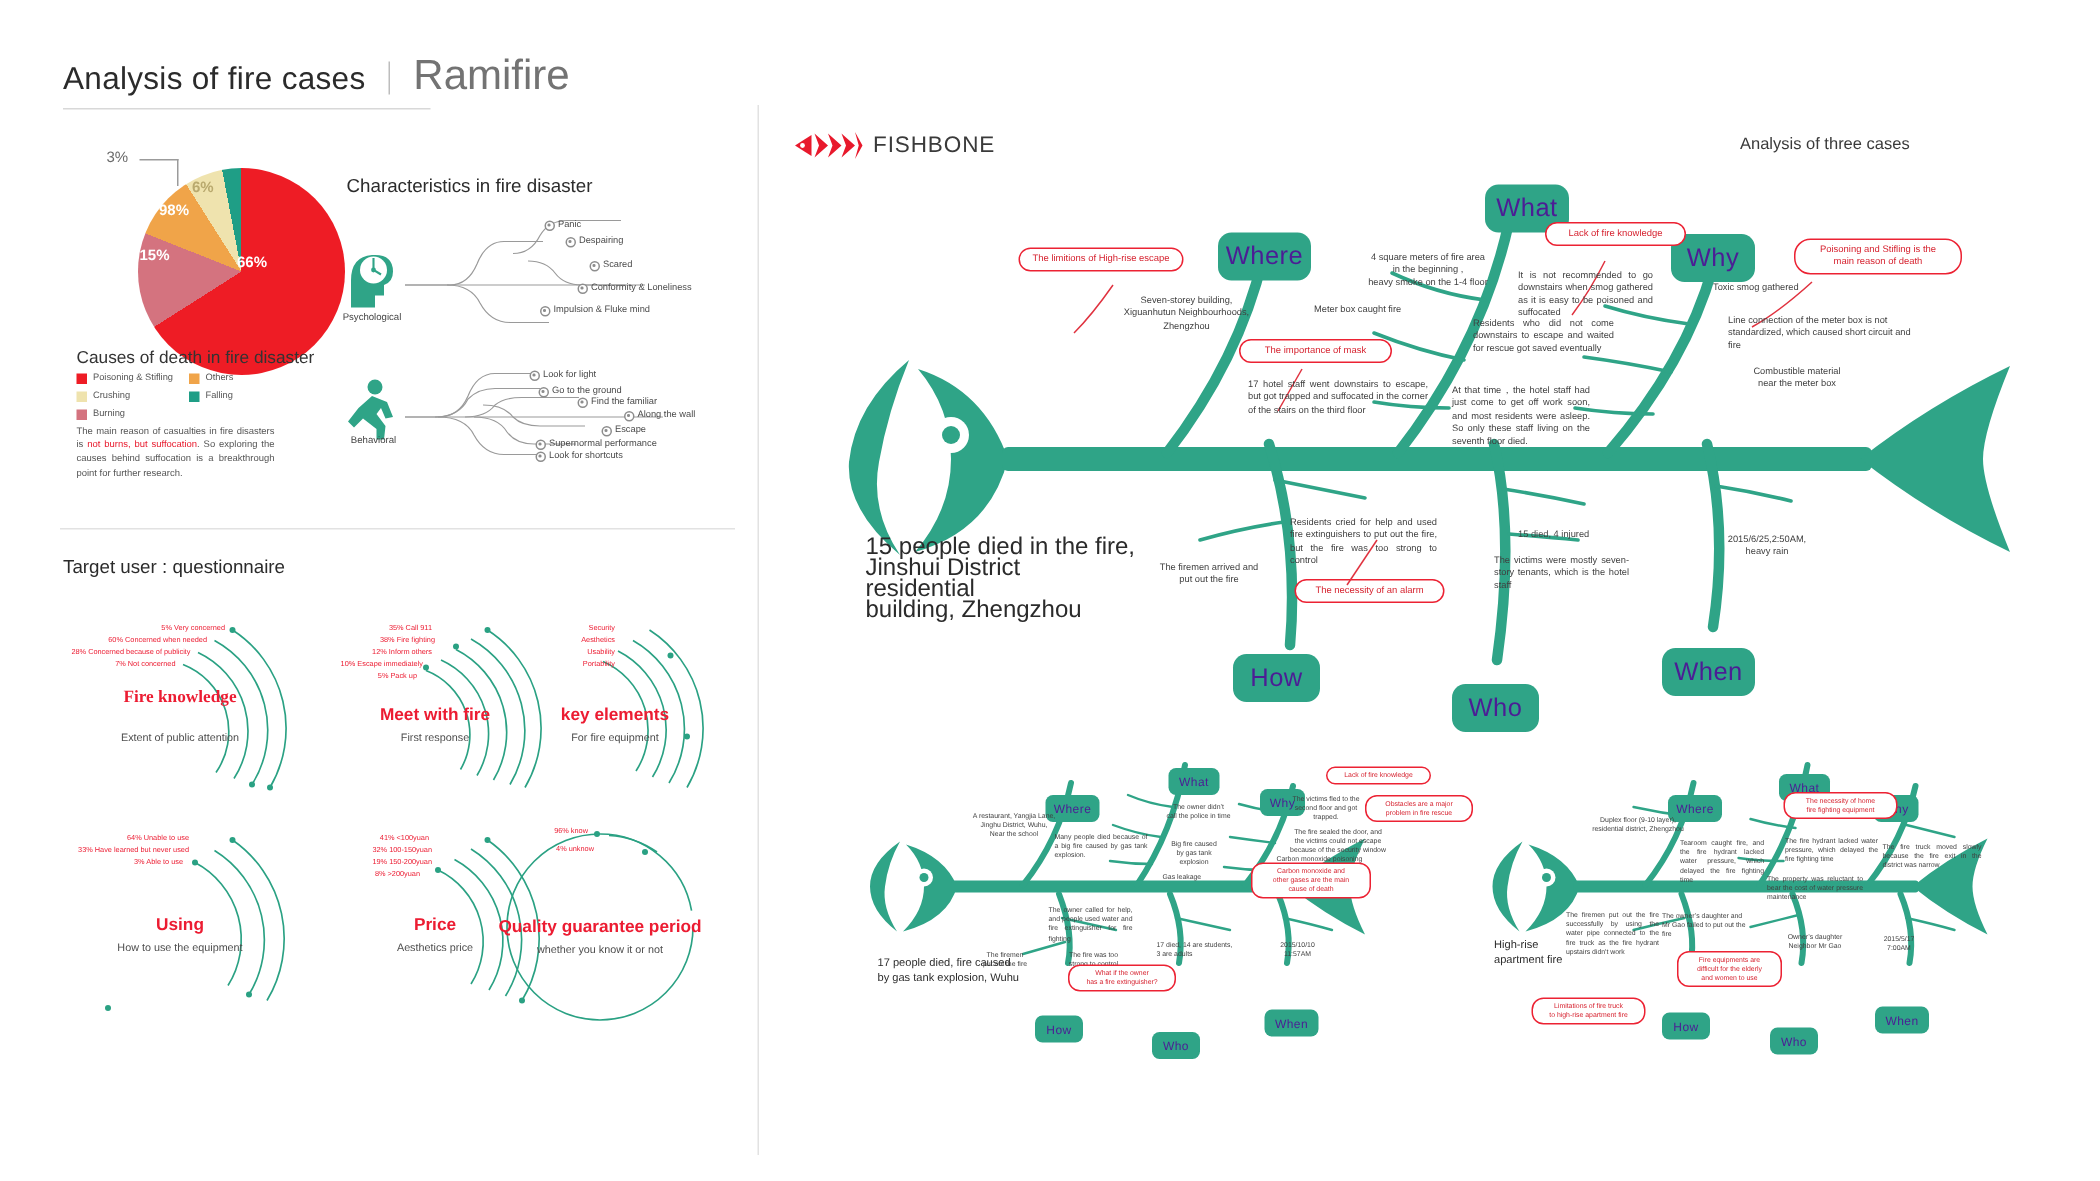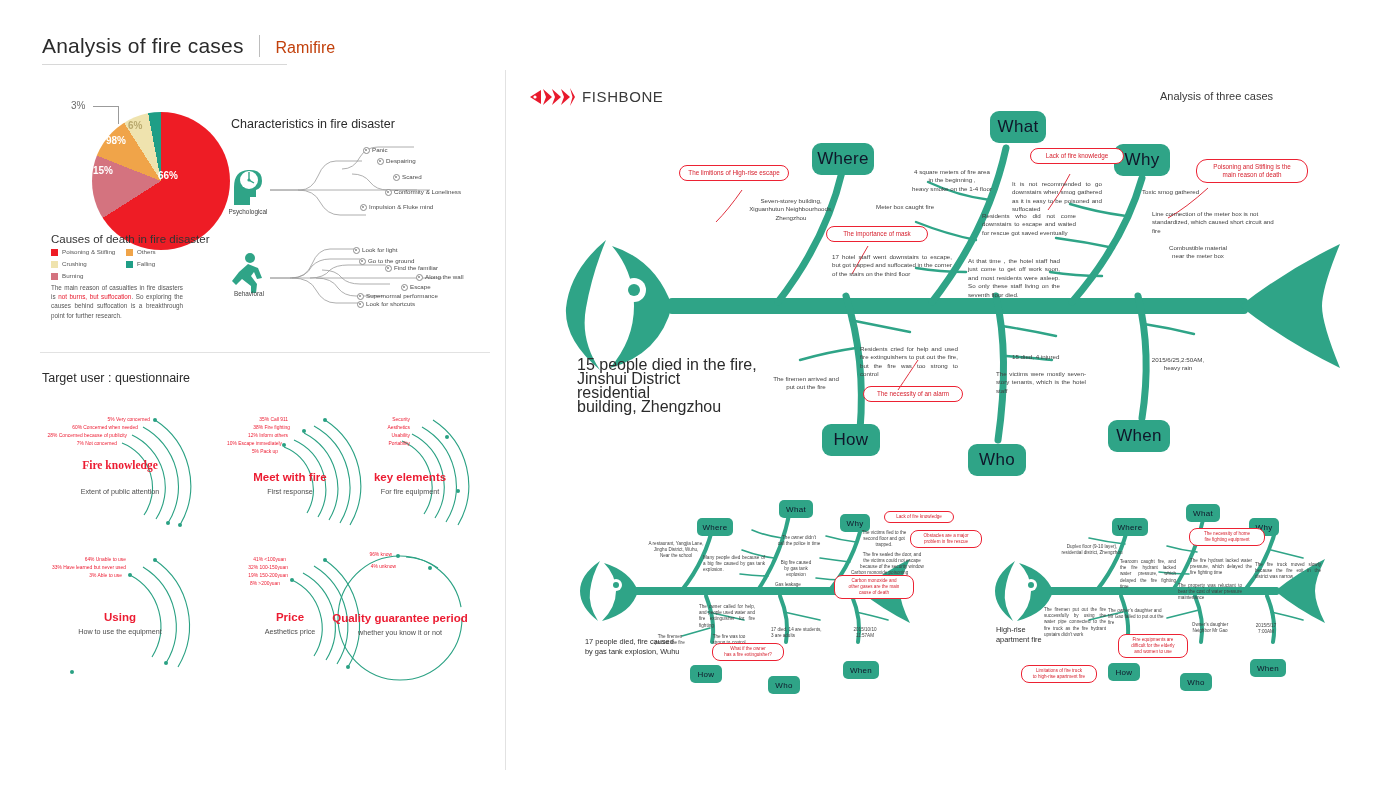--- a/index.html
+++ b/index.html
@@ -7,21 +7,21 @@
     width:1400px;height:787px;background:#ffffff;
     font-family:"Liberation Sans",sans-serif;color:#3b3b3b;
     overflow:hidden;position:relative;
   }
   .abs{position:absolute;}
 
   
   #page-title-wrap{left:42px;top:34px;width:430px;}
   .title-main{font-size:21px;color:#2b2b2b;letter-spacing:.2px;display:inline-block;}
   .title-sep{display:inline-block;width:1px;height:22px;background:#bdbdbd;margin:0 11px -4px 11px;}
-  .title-sub{font-size:16px;color:#c2410c;display:inline-block;}
+  .title-sub{font-size:28px;color:#737373;display:inline-block;}
   .title-rule{margin-top:6px;height:1px;background:#d8d8d8;width:245px;}
 
   
   .vdiv{background:#e2e2e2;width:1px;}
   .hdiv{background:#e2e2e2;height:1px;}
 
   .section-h{font-size:11.5px;color:#333;}
   .section-h2{font-size:12.5px;color:#2b2b2b;}
 
   
@@ -48,23 +48,23 @@
   .rc-title{font-size:11.5px;color:#ec1c32;font-weight:bold;text-align:center;white-space:nowrap;}
   .rc-sub{font-size:7.2px;color:#4d4d4d;text-align:center;white-space:nowrap;}
   .rc-lab{font-size:4.9px;color:#ec1c32;text-align:right;white-space:nowrap;line-height:7px;}
   .rc-dot{width:4px;height:4px;border-radius:50%;background:#2aa183;position:absolute;}
 
   
   .fb-brand{font-size:15px;color:#3a3a3a;letter-spacing:.6px;}
   .fb-head-right{font-size:11px;color:#3a3a3a;}
 
   .wbox{
-    background:#2fa487;color:#0f172a;border-radius:9px;
+    background:#2fa487;color:#4c1d95;border-radius:9px;
     display:flex;align-items:center;justify-content:center;
-    font-size:17px;letter-spacing:.3px;position:absolute;
+    font-size:17px;letter-spacing:.3px;position:absolute;margin-top:12px;
   }
   .wbox.sm{font-size:8px;border-radius:5px;}
 
   .callout{
     position:absolute;border:1px solid #ec2233;border-radius:11px;
     color:#d6222f;background:#fff;font-size:6.3px;line-height:8px;
     padding:3px 6px;text-align:center;white-space:pre-line;
   }
   .callout.sm{font-size:4.6px;line-height:6px;padding:2px 4px;border-radius:8px;}
 

